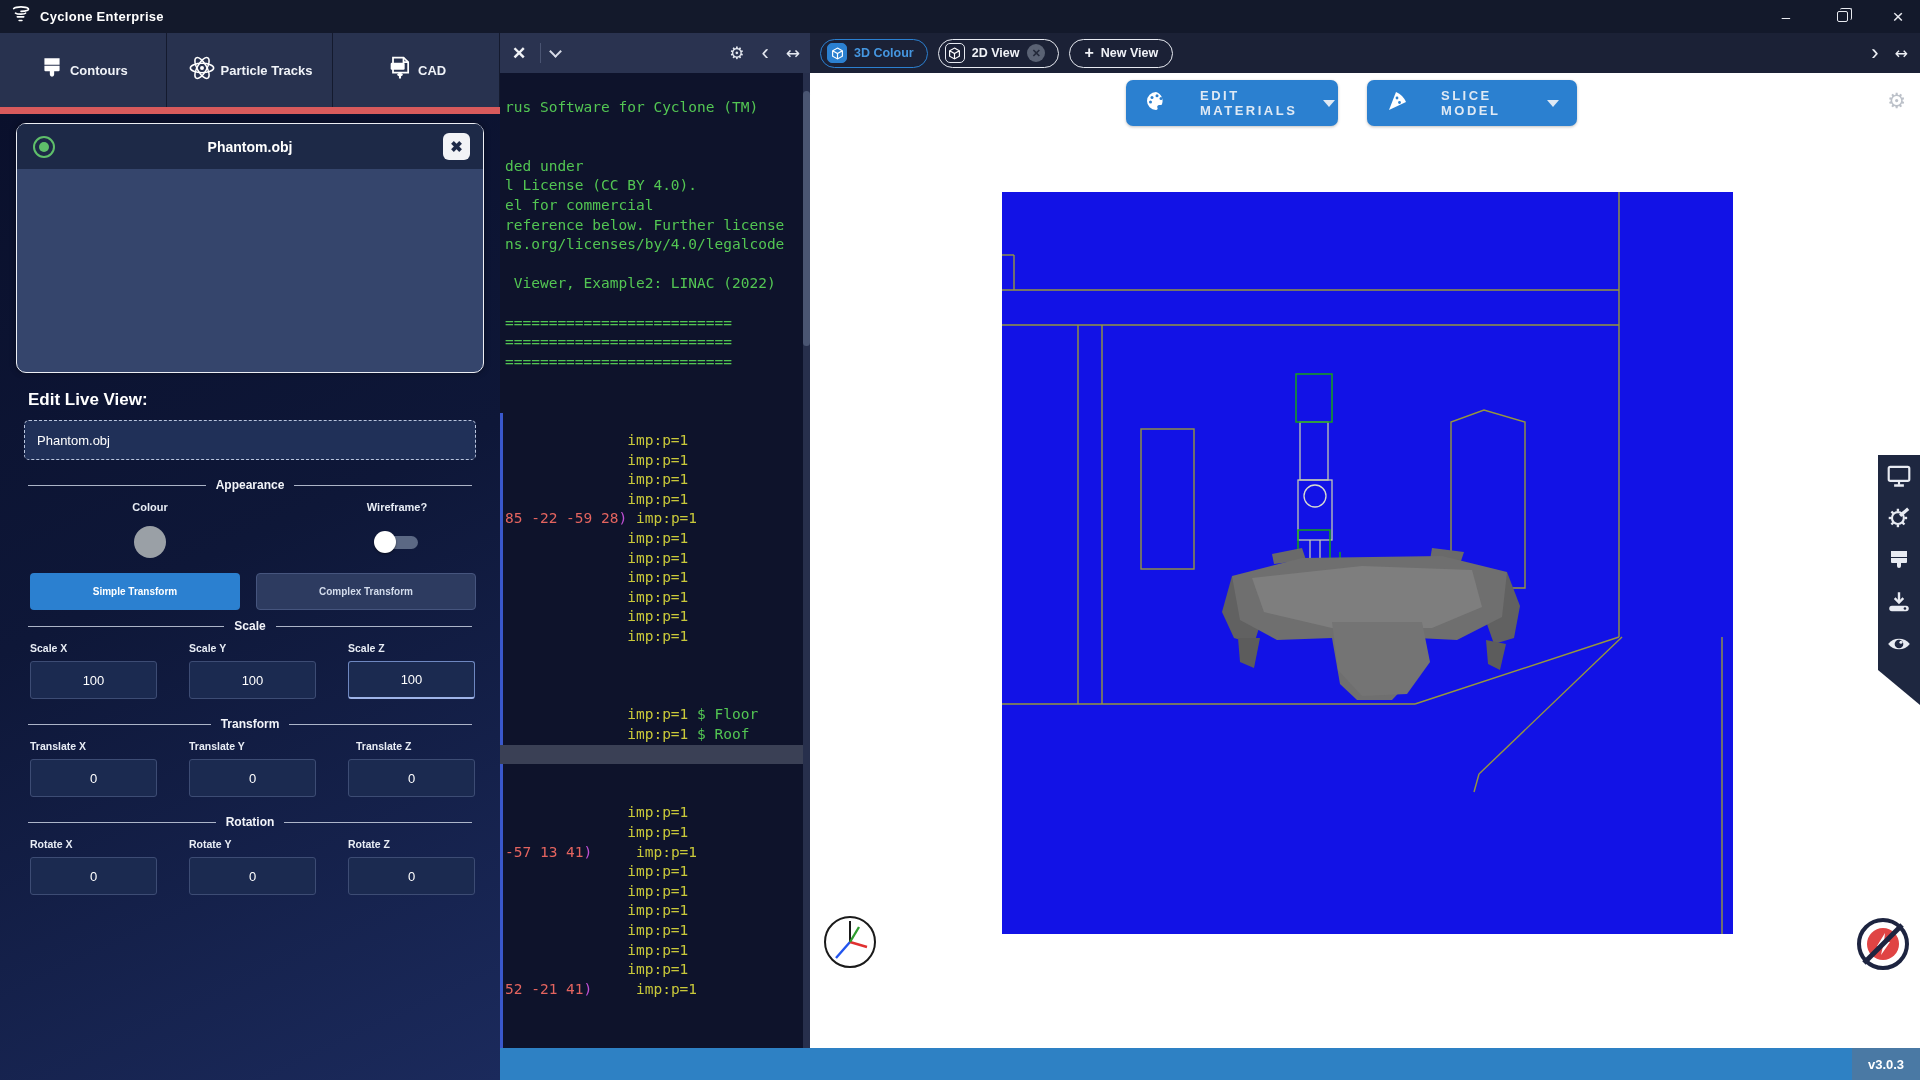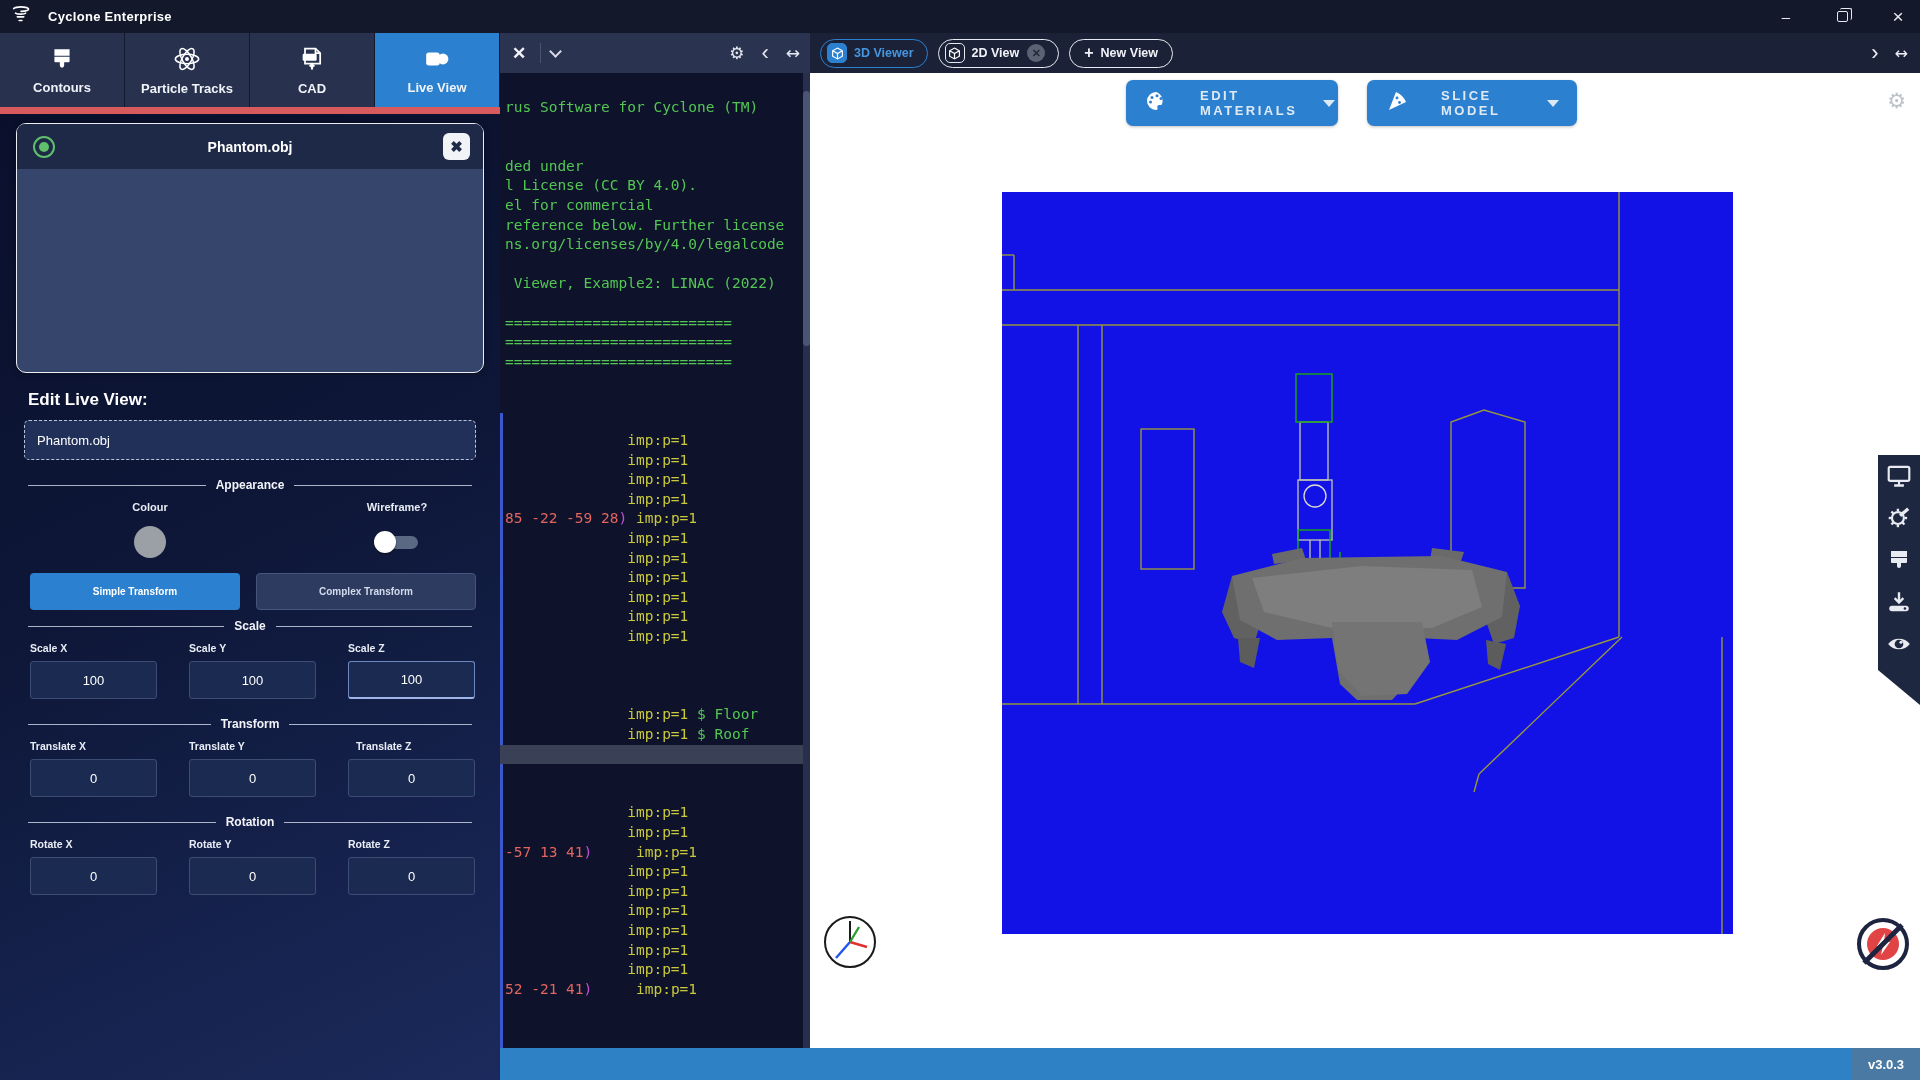--- a/index.html
+++ b/index.html
@@ -3,31 +3,31 @@
 <meta charset="utf-8">
 <style>
   * { margin:0; padding:0; box-sizing:border-box; }
   html,body { width:1920px; height:1080px; overflow:hidden; background:#0b1130;
               font-family:"Liberation Sans", sans-serif; color:#fff; }
   .uni { font-family:"DejaVu Sans", sans-serif; }
 
   
   .titlebar { position:absolute; left:0; top:0; width:1920px; height:33px; background:#13192b;
               display:flex; align-items:center; padding:0 10px; z-index:30; }
-  .titlebar .appname { font-size:13px; font-weight:bold; letter-spacing:.3px; margin-left:16px; }
+  .titlebar .appname { font-size:13px; font-weight:bold; letter-spacing:.3px; margin-left:8px; }
   .wincontrols { position:absolute; right:8px; top:0; height:33px; display:flex; align-items:center; gap:28px; }
   .winbtn { width:28px; height:24px; display:flex; align-items:center; justify-content:center;
             font-size:15px; color:#e8eaf0; cursor:default; }
   .maxbox { width:11px; height:11px; border:1.5px solid #e8eaf0; border-radius:2px; position:relative; }
   .maxbox:before { content:""; position:absolute; left:2px; top:-4px; width:11px; height:11px;
                    border:1.5px solid #e8eaf0; border-radius:2px; border-left:none; border-bottom:none; }
 
   
   .navrow { position:absolute; left:0; top:33px; width:500px; height:74px; display:flex; z-index:25; }
-  .navtab { flex:1; background:#28324f; border-right:1px solid #141a2e; display:flex; flex-direction:column;
+  .navtab { flex:1; background:#28324f; border-right:1px solid #141a2e; display:flex; flex-direction:row;
             align-items:center; justify-content:center; gap:4px; cursor:pointer; }
   .navtab.active { background:#2b80d0; }
   .navtab .nlabel { font-size:13px; font-weight:bold; color:#f0f3f8; }
   .red-underline { position:absolute; left:0; top:107px; width:500px; height:7px; background:#d85a5c; z-index:26; }
 
   
   .left-panel { position:absolute; left:0; top:114px; width:500px; height:966px;
                 background:linear-gradient(155deg,#0a102c 0%, #0e1738 45%, #1b2a5c 100%); z-index:20; }
   .obj-card { position:absolute; left:16px; top:9px; width:468px; height:250px; border:1.5px solid #eceef4;
               border-radius:10px; background:#35456c; box-shadow:0 0 6px rgba(0,0,0,.4); }
@@ -180,29 +180,20 @@
       <svg width="28" height="28" viewBox="0 0 24 24" fill="none" stroke="#ffffff" stroke-width="1.5">
         <path d="M6 3 h9 l4 4 v9 h-13 z"></path>
         <path d="M15 3 v4 h4"></path>
         <rect x="4" y="7.5" width="12" height="6" fill="#ffffff" stroke="none" rx="1"></rect>
         <text x="10" y="12.4" font-size="4.6" font-weight="bold" fill="#28324f" text-anchor="middle" font-family="Liberation Sans, sans-serif">CAD</text>
         <path d="M12 21 v-4 M10 18.5 l2 -2 2 2" stroke-width="1.8"></path>
       </svg>
     </span>
     <span class="nlabel">CAD</span>
   </div>
-  <div class="navtab active">
-    <span>
-      <svg width="30" height="26" viewBox="0 0 24 24" fill="#ffffff">
-        <rect x="2" y="6" width="12.5" height="12" rx="2.5"></rect>
-        <circle cx="17.5" cy="12" r="5"></circle>
-      </svg>
-    </span>
-    <span class="nlabel">Live View</span>
-  </div>
 </div>
 <div class="red-underline"></div>
 
 <div class="left-panel">
 
   <div class="obj-card">
     <div class="obj-card-header">
       <span class="radio-outer">
           <span class="radio-inner"></span>
         </span>
@@ -333,21 +324,21 @@
   </div>
 </div>
 
 <div class="viewer-tabbar">
   <div class="pill active">
     <span class="cubebg">
       <svg width="13" height="13" viewBox="0 0 24 24" fill="none" stroke="#ffffff" stroke-width="2.2">
         <path d="M12 2 L21 7 V17 L12 22 L3 17 V7 Z M3 7 L12 12 L21 7 M12 12 V22"></path>
       </svg>
     </span>
-    <span>3D Viewer</span>
+    <span>3D Colour</span>
   </div>
   <div class="pill">
     <span class="cubebg">
       <svg width="13" height="13" viewBox="0 0 24 24" fill="none" stroke="#ffffff" stroke-width="2.2">
         <path d="M12 2 L21 7 V17 L12 22 L3 17 V7 Z M3 7 L12 12 L21 7 M12 12 V22"></path>
       </svg>
     </span>
     <span>2D View</span>
     <span class="pill-close">✕</span>
   </div>

